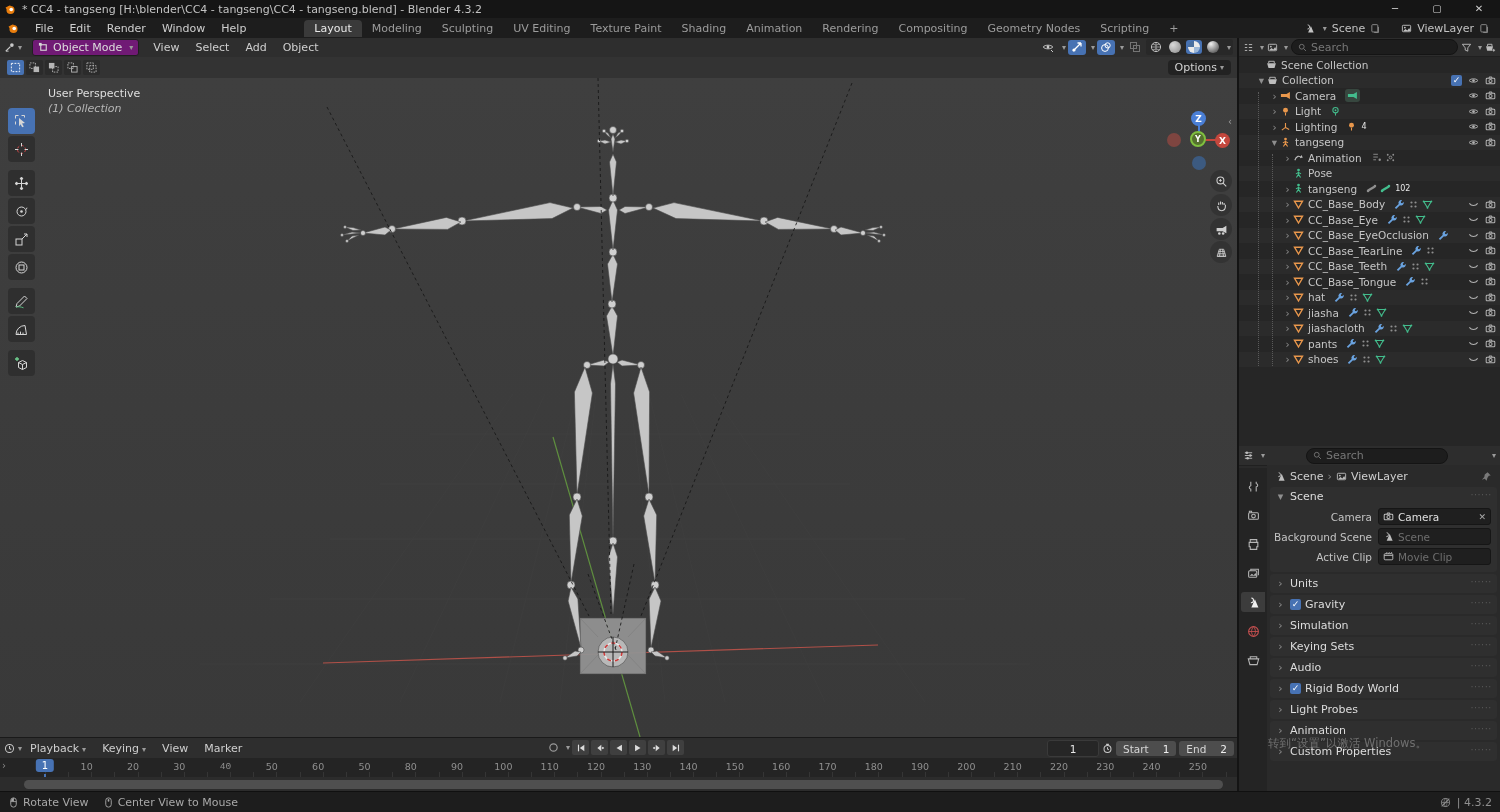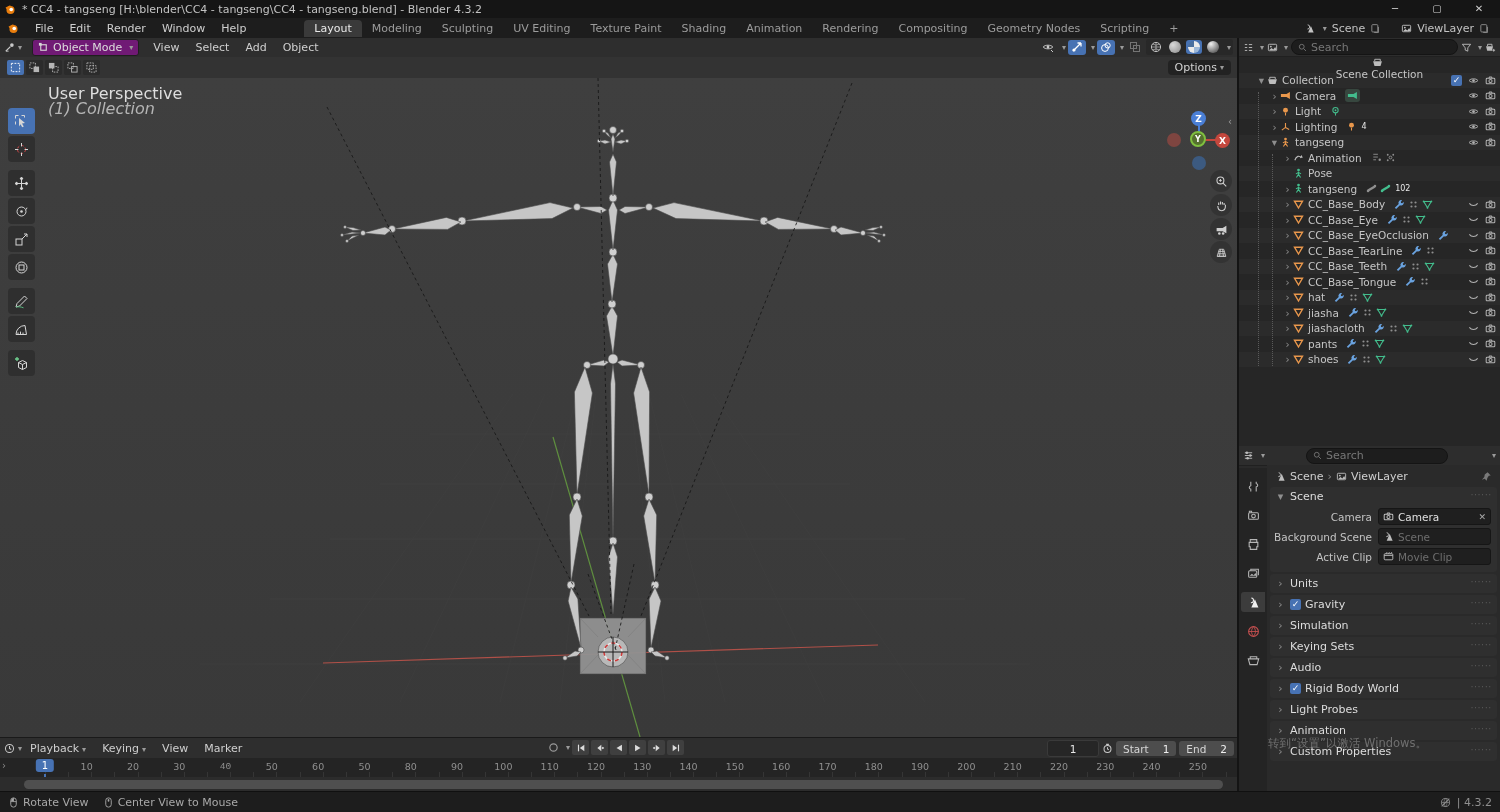--- a/index.html
+++ b/index.html
@@ -45,21 +45,21 @@
   .shade.on{background:#4772b3;}
 
   
   #toolsettings{left:0;top:57px;width:1237px;height:21px;background:#333333;border-bottom:1px solid #2c2c2c;display:flex;align-items:center;}
   .selmode{width:17px;height:15px;border-radius:2px;margin:0 1px;display:flex;align-items:center;justify-content:center;background:#2b2b2b;color:#b5b5b5;}
   .selmode.on{background:#4772b3;color:#fff;}
   #options-btn{position:absolute;right:6px;top:3px;background:rgba(32,32,32,.85);border-radius:4px;height:15px;display:flex;align-items:center;padding:0 7px;color:#d2d2d2;}
 
   
   #viewport{left:0;top:78px;width:1237px;height:659px;background:linear-gradient(#3f3f3f,#393939);overflow:hidden;}
-  #vp-overlay-text{left:48px;top:8px;line-height:15px;color:#dedede;font-size:16px;}
+  #vp-overlay-text{left:48px;top:8px;line-height:15px;color:#dedede;font-size:11px;}
   #vp-overlay-text .sub{color:#b5b5b5;font-style:italic;}
   
   #vp-toolbar{left:8px;top:30px;width:28px;}
   .tool{width:27px;height:26px;background:#2e2e2ee6;border-radius:4px;margin-bottom:2px;display:flex;align-items:center;justify-content:center;color:#d6d6d6;}
   .tool svg{width:15px;height:15px;}
   .tool.active{background:#4772b3;}
   .tool.gap{margin-top:8px;}
   
   .axis-ball{position:absolute;border-radius:50%;display:flex;align-items:center;justify-content:center;font-size:9px;font-weight:bold;color:#fff;}
   .nav-btn{position:absolute;width:22px;height:22px;border-radius:50%;background:#2e2e2eb0;display:flex;align-items:center;justify-content:center;color:#cfcfcf;}
@@ -620,21 +620,21 @@
   <span class="ic c-gy">
       <svg viewBox="0 0 12 12">
         <path d="M1.2 4.5h7.6l-1.2 5H2.4z" fill="currentColor"></path>
         <path d="M2.8 4.5v-2h4.8v2" fill="none" stroke="currentColor"></path>
         <path d="M9.5 7.5v3M8 9h3" stroke="currentColor"></path>
       </svg>
     </span>
 </div>
 <div id="outliner" class="abs">
   <div id="ol-rows">
-      <div class="ol-row" style="padding-left: 16px; flex-direction: column;">
+      <div class="ol-row" style="padding-left: 16px;">
         <span class="ol-exp"></span>
         <span class="ic c-gy">
           <svg viewBox="0 0 12 12">
             <path d="M1.2 4.5h9.6l-1.5 5.3H2.7z" fill="currentColor"></path>
             <path d="M3 4.5v-2h6v2" fill="none" stroke="currentColor"></path>
           </svg>
         </span>
         <span class="ol-label">Scene Collection</span>
         <span class="ol-right"></span>
       </div>

